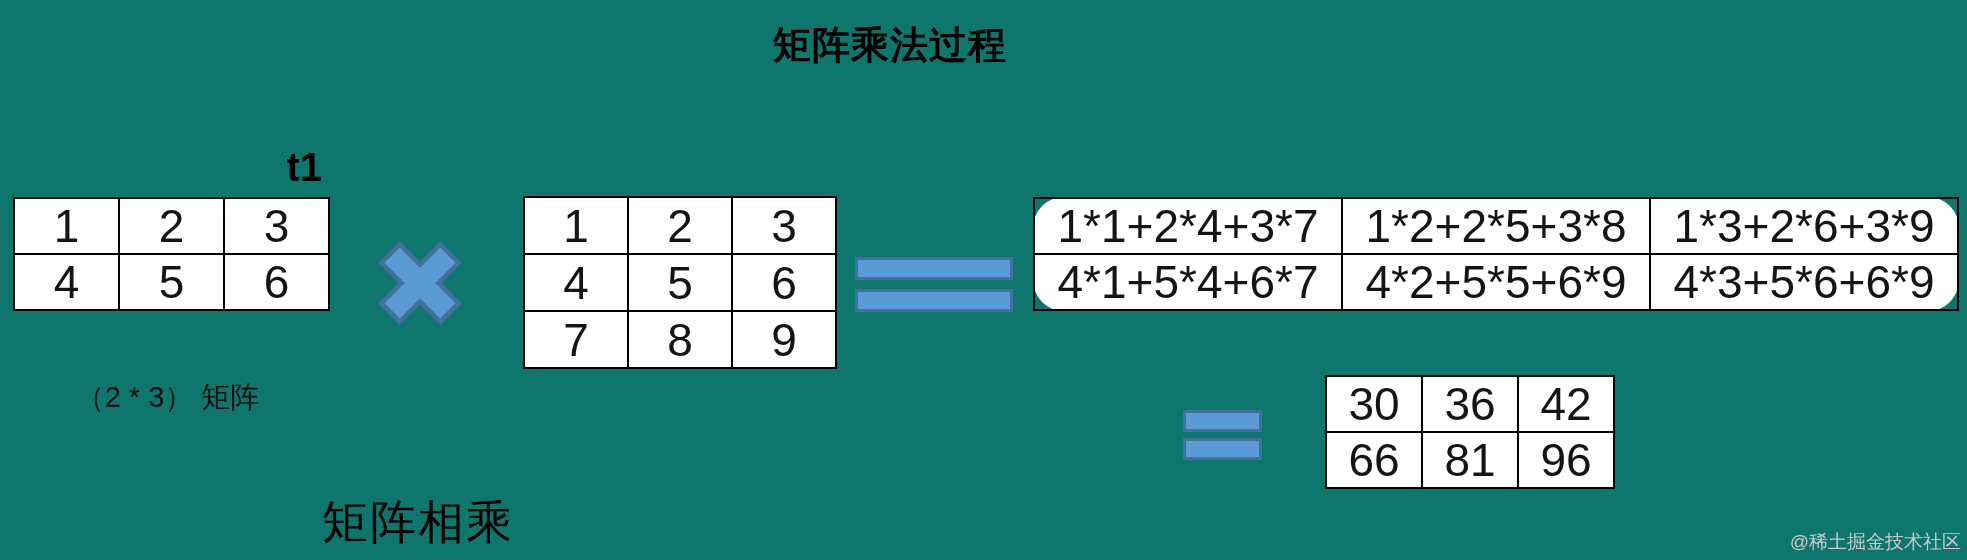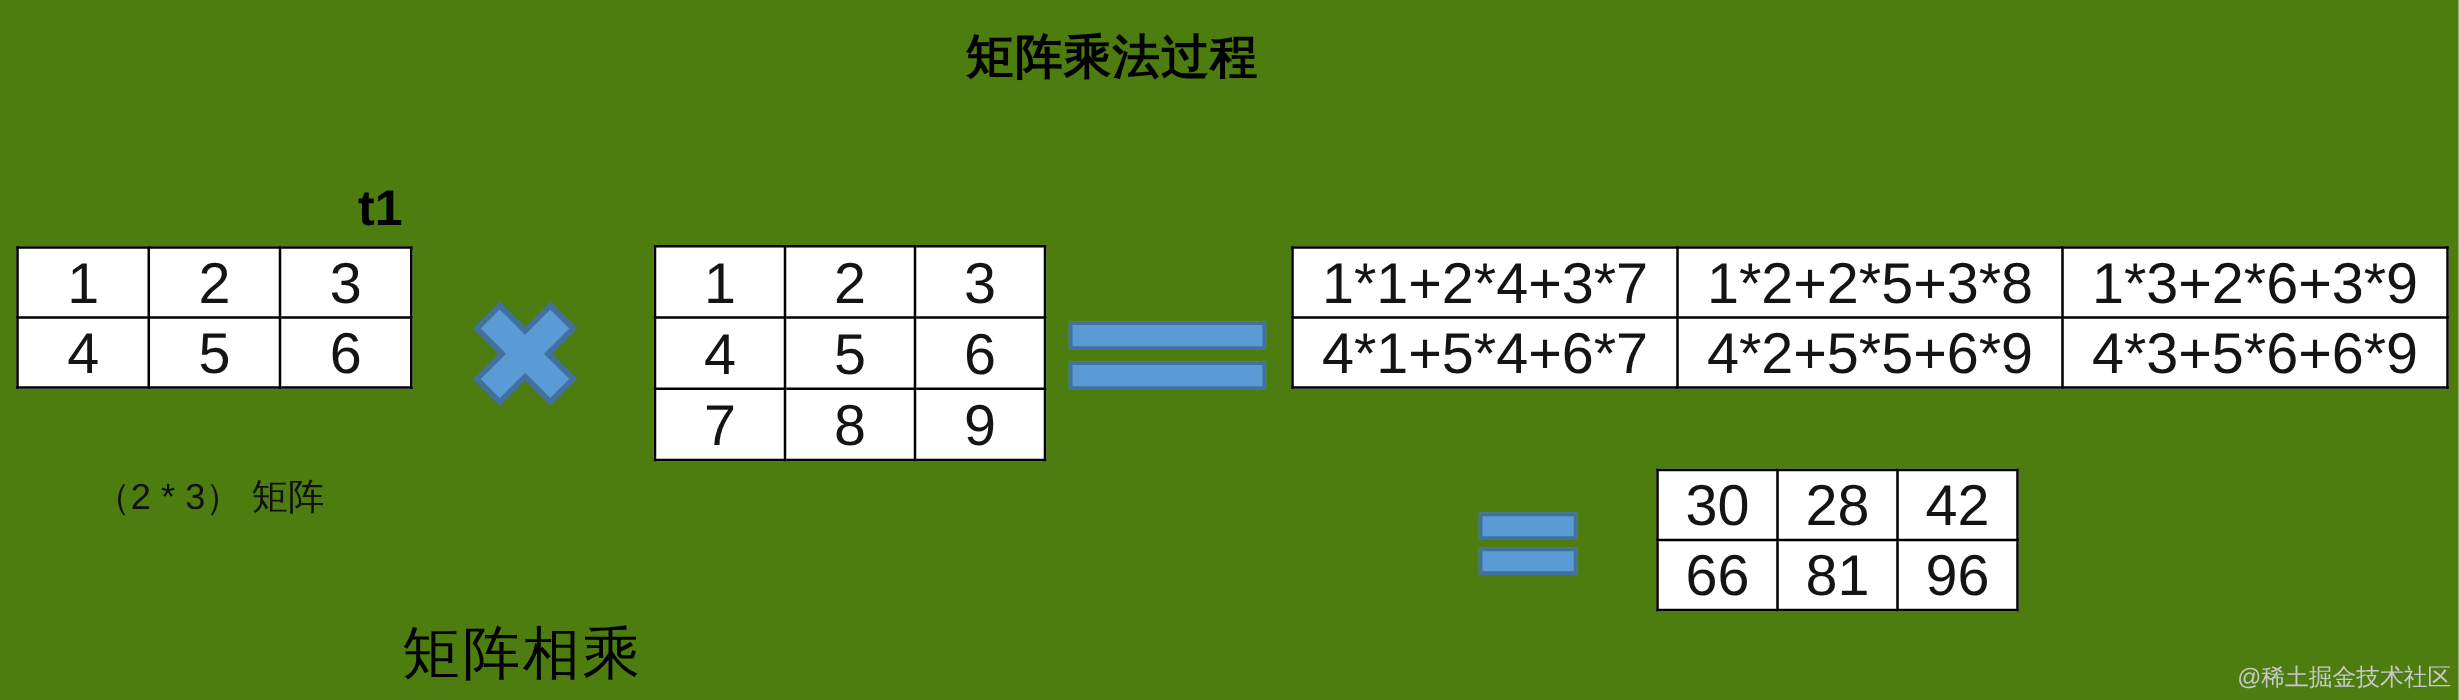--- a/index.html
+++ b/index.html
@@ -1,20 +1,20 @@
 <!DOCTYPE html>
 <html><head>
 <meta charset="utf-8">
 <style>
   html, body { margin: 0; padding: 0; background: #ffffff; }
   .canvas {
     position: relative;
     width: 1967px;
     height: 560px;
-    background: #4d7c0f;
+    background: #0f766e;
     overflow: hidden;
     font-family: "Liberation Sans", "DejaVu Sans", sans-serif;
     color: #000;
   }
   .abs { position: absolute; }
 
   .title {
     left: 770px; top: 20px; width: 240px;
     font-size: 38px; font-weight: bold; text-align: center;
     letter-spacing: 1px; white-space: nowrap;
@@ -106,21 +106,21 @@
       <td>9</td>
     </tr>
   </tbody>
     </table>
 
   <div>
     <div class="eq-bar" style="left:855px; top:257px; width:158px; height:23px;"></div>
     <div class="eq-bar" style="left:855px; top:289px; width:158px; height:23px;"></div>
   </div>
 
-  <table class="abs matrix expr-table" style="left:1033px; top:197px;">
+  <table class="abs matrix expr-table" style="left:1033px; top:197px;border-radius:31px;">
     <tbody>
         <tr>
       <td>1*1+2*4+3*7</td>
       <td>1*2+2*5+3*8</td>
       <td>1*3+2*6+3*9</td>
     </tr>
     <tr>
       <td>4*1+5*4+6*7</td>
       <td>4*2+5*5+6*9</td>
       <td>4*3+5*6+6*9</td>
@@ -130,21 +130,21 @@
 
   <div>
     <div class="eq-bar" style="left:1183px; top:410px; width:79px; height:22px;"></div>
     <div class="eq-bar" style="left:1183px; top:438px; width:79px; height:22px;"></div>
   </div>
 
   <table class="abs matrix res-table" style="left:1325px; top:375px;">
     <tbody>
         <tr>
       <td>30</td>
-      <td>28</td>
+      <td>36</td>
       <td>42</td>
     </tr>
     <tr>
       <td>66</td>
       <td>81</td>
       <td>96</td>
     </tr>
   </tbody>
     </table>
 

